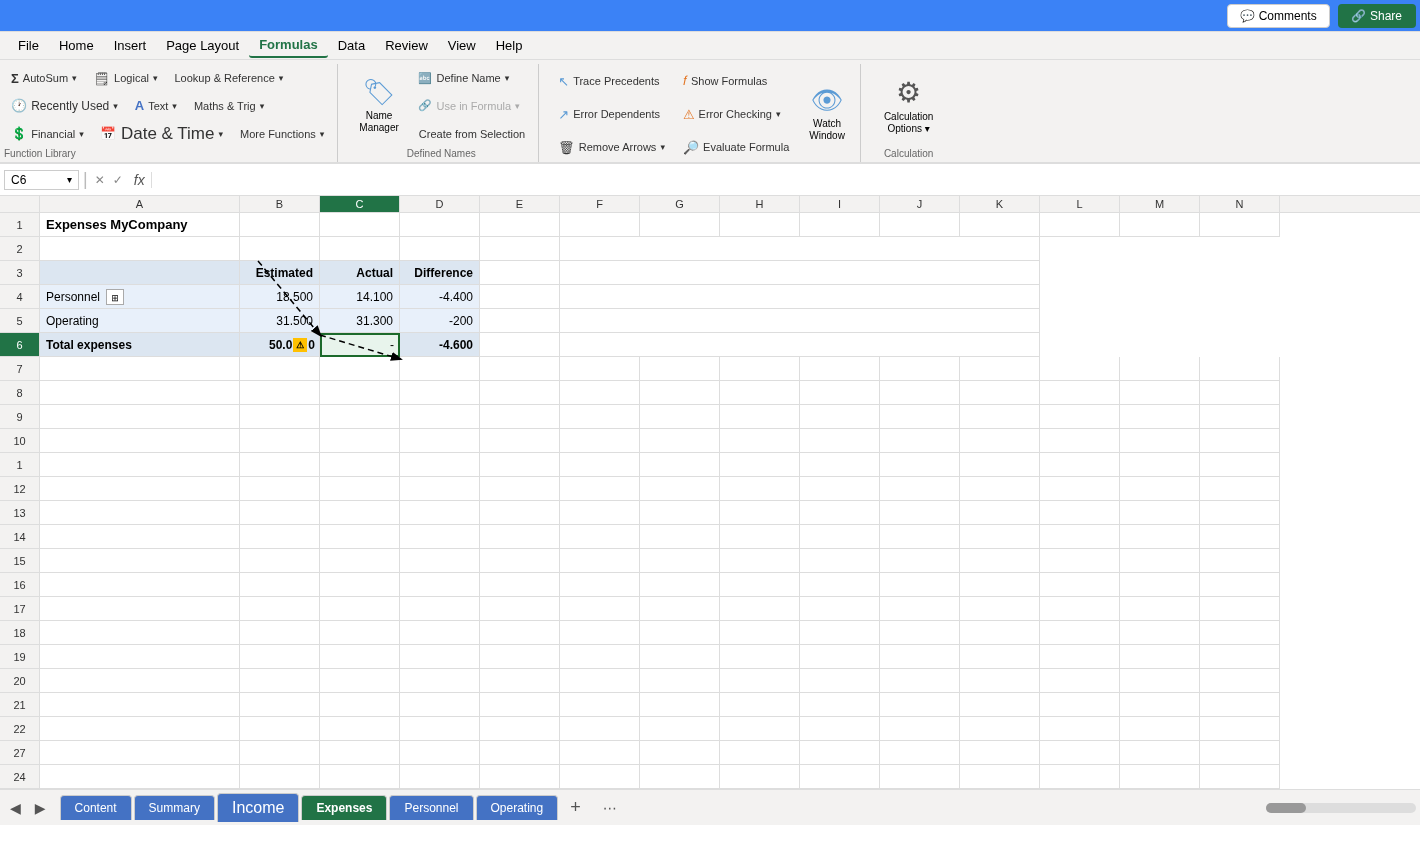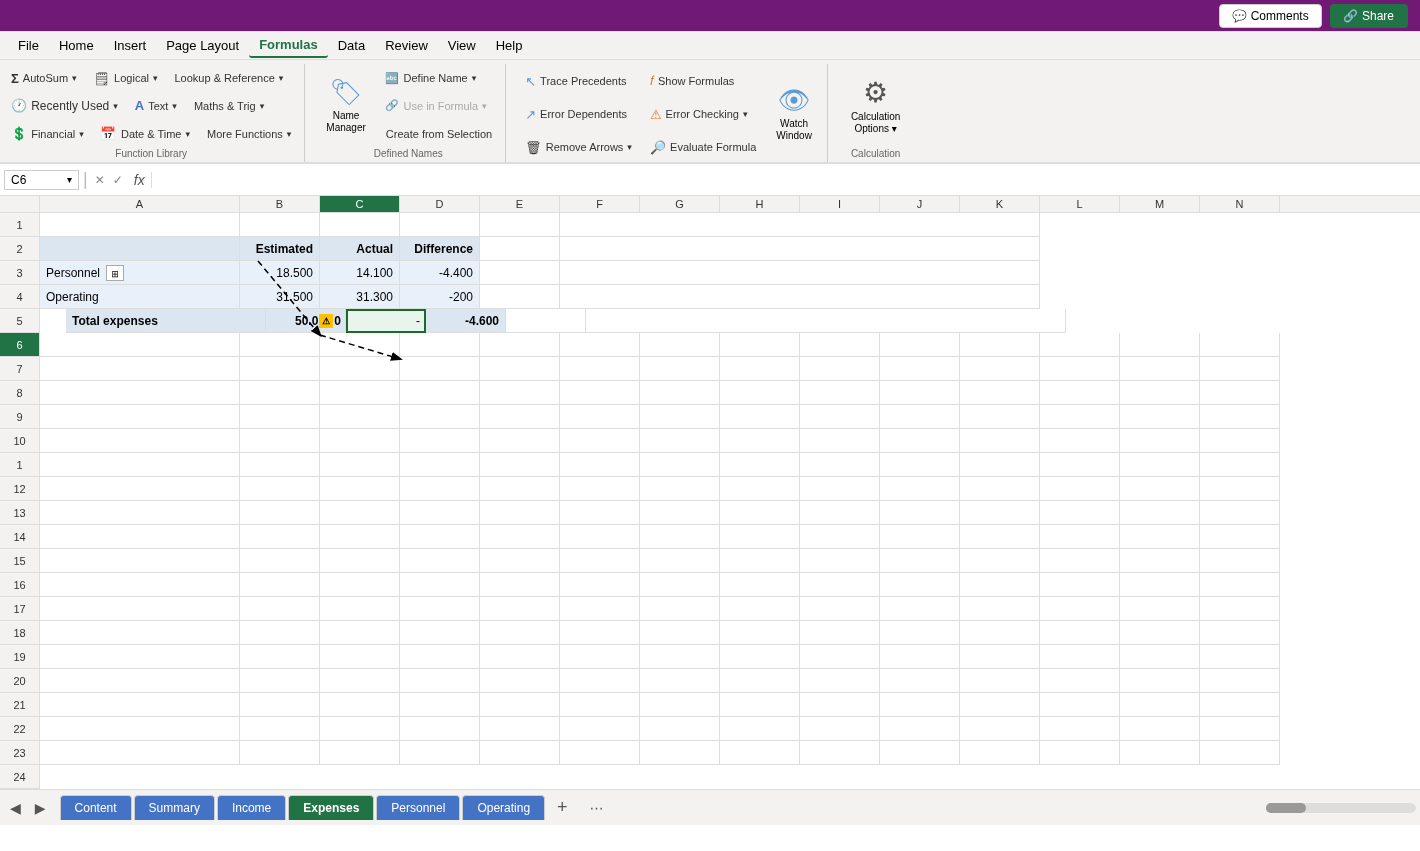--- a/index.html
+++ b/index.html
@@ -13,21 +13,21 @@
     .menu-item.active { font-weight: bold; color: #217346; border-bottom: 2px solid #217346; }
 
     
     .ribbon { background: #f3f2f1; border-bottom: 2px solid #ddd; display: flex; align-items: stretch; padding: 4px 6px 0; min-height: 100px; }
     .ribbon-btn-sm { display: flex; align-items: center; gap: 4px; padding: 2px 6px; cursor: pointer; border-radius: 3px; font-size: 11px; color: #333; border: 1px solid transparent; white-space: nowrap; height: 22px; }
     .trace-arrow-svg { position: absolute; top: 0; left: 0; pointer-events: none; z-index: 10; }
   </style>
 </head>
 <body>
 
-<div style="display:flex; justify-content:flex-end; align-items:center; padding:4px 12px; background:#701a75; border-bottom:1px solid #ddd; height:32px;">
+<div style="display:flex; justify-content:flex-end; align-items:center; padding:4px 4px; background:#3b82f6; border-bottom:1px solid #ddd; height:32px;">
   <div style="display:flex; gap:8px;">
     <button class="btn-comments">💬 Comments</button>
     <button class="btn-share">🔗 Share</button>
   </div>
 </div>
 
 <div class="menu-bar">
   <span class="menu-item">File</span>
   <span class="menu-item">Home</span>
   <span class="menu-item">Insert</span>
@@ -79,31 +79,31 @@
           </div>
         </div>
         <div style="display:flex; gap:3px;">
           <div class="ribbon-btn-sm">
             <span style="font-size:13px;">💲</span>
             <span style="font-size:11px;">Financial</span>
               <span style="font-size:9px;">▾</span>
           </div>
           <div class="ribbon-btn-sm">
             <span style="font-size:13px;">📅</span>
-            <span style="font-size:11px;">Date &amp; Time</span>
+            <span style="font-size:17px;">Date &amp; Time</span>
               <span style="font-size:9px;">▾</span>
           </div>
           <div class="ribbon-btn-sm">
             <span style="font-size:11px;">More Functions</span>
               <span style="font-size:9px;">▾</span>
           </div>
         </div>
       </div>
     </div>
-    <div style="font-size:10px; color:#666; text-align:center; margin-top:auto; padding-bottom:3px; padding-top:2px;">Function Library</div>
+    <div style="font-size:10px; color:#666; margin-top:auto; padding-bottom:3px; padding-top:2px;">Function Library</div>
   </div>
 
   <div style="display:flex; flex-direction:column; padding:0 6px; border-right:1px solid #ccc; margin-right:6px;">
     <div style="display:flex; align-items:stretch; flex:1; gap:4px;">
       <div style="display:flex;flex-direction:column;align-items:center;justify-content:center;padding:4px 8px;cursor:pointer;border-radius:3px;min-width:50px;border:1px solid transparent;">
         <span style="font-size:26px; color:#5b9bd5;">🏷</span>
         <span style="font-size:10px; text-align:center; margin-top:2px; line-height:1.2;">Name<br>Manager</span>
       </div>
       <div style="display:flex; gap:3px; flex-direction:column; justify-content:space-around; padding-top:2px;">
         <div class="ribbon-btn-sm">
@@ -224,28 +224,44 @@
       <div style="height:24px; min-height:24px; font-size:11px; color:#333; text-align:center; border-bottom:1px solid #ddd; border-right:1px solid #ddd; display:flex; align-items:center; justify-content:center;">13</div>
       <div style="height:24px; min-height:24px; font-size:11px; color:#333; text-align:center; border-bottom:1px solid #ddd; border-right:1px solid #ddd; display:flex; align-items:center; justify-content:center;">14</div>
       <div style="height:24px; min-height:24px; font-size:11px; color:#333; text-align:center; border-bottom:1px solid #ddd; border-right:1px solid #ddd; display:flex; align-items:center; justify-content:center;">15</div>
       <div style="height:24px; min-height:24px; font-size:11px; color:#333; text-align:center; border-bottom:1px solid #ddd; border-right:1px solid #ddd; display:flex; align-items:center; justify-content:center;">16</div>
       <div style="height:24px; min-height:24px; font-size:11px; color:#333; text-align:center; border-bottom:1px solid #ddd; border-right:1px solid #ddd; display:flex; align-items:center; justify-content:center;">17</div>
       <div style="height:24px; min-height:24px; font-size:11px; color:#333; text-align:center; border-bottom:1px solid #ddd; border-right:1px solid #ddd; display:flex; align-items:center; justify-content:center;">18</div>
       <div style="height:24px; min-height:24px; font-size:11px; color:#333; text-align:center; border-bottom:1px solid #ddd; border-right:1px solid #ddd; display:flex; align-items:center; justify-content:center;">19</div>
       <div style="height:24px; min-height:24px; font-size:11px; color:#333; text-align:center; border-bottom:1px solid #ddd; border-right:1px solid #ddd; display:flex; align-items:center; justify-content:center;">20</div>
       <div style="height:24px; min-height:24px; font-size:11px; color:#333; text-align:center; border-bottom:1px solid #ddd; border-right:1px solid #ddd; display:flex; align-items:center; justify-content:center;">21</div>
       <div style="height:24px; min-height:24px; font-size:11px; color:#333; text-align:center; border-bottom:1px solid #ddd; border-right:1px solid #ddd; display:flex; align-items:center; justify-content:center;">22</div>
-      <div style="height:24px; min-height:24px; font-size:11px; color:#333; text-align:center; border-bottom:1px solid #ddd; border-right:1px solid #ddd; display:flex; align-items:center; justify-content:center;">23</div>
+      <div style="height:24px; min-height:24px; font-size:11px; color:#333; text-align:center; border-bottom:1px solid #ddd; border-right:1px solid #ddd; display:flex; align-items:center; justify-content:center;">27</div>
       <div style="height:24px; min-height:24px; font-size:11px; color:#333; text-align:center; border-bottom:1px solid #ddd; border-right:1px solid #ddd; display:flex; align-items:center; justify-content:center;">24</div>
     </div>
 
     <div style="position:relative; flex:1;">
 
       <div>
 
+        <div style="display:flex;">
+          <div style="width:200px; min-width:200px; height:24px; border-right:1px solid #ddd; border-bottom:1px solid #ddd; font-size:13px; font-weight:bold; padding:2px 6px; display:flex; align-items:center;">Expenses MyCompany</div>
+          <div style="width:80px; min-width:80px; height:24px; border-right:1px solid #ddd; border-bottom:1px solid #ddd; padding:2px 4px;"></div>
+          <div style="width:80px; min-width:80px; height:24px; border-right:1px solid #ddd; border-bottom:1px solid #ddd; padding:2px 4px;"></div>
+          <div style="width:80px; min-width:80px; height:24px; border-right:1px solid #ddd; border-bottom:1px solid #ddd; padding:2px 4px;"></div>
+          <div style="width:80px; min-width:80px; height:24px; border-right:1px solid #ddd; border-bottom:1px solid #ddd; padding:2px 4px;"></div>
+          <div style="width:80px; min-width:80px; height:24px; border-right:1px solid #ddd; border-bottom:1px solid #ddd;"></div>
+          <div style="width:80px; min-width:80px; height:24px; border-right:1px solid #ddd; border-bottom:1px solid #ddd;"></div>
+          <div style="width:80px; min-width:80px; height:24px; border-right:1px solid #ddd; border-bottom:1px solid #ddd;"></div>
+          <div style="width:80px; min-width:80px; height:24px; border-right:1px solid #ddd; border-bottom:1px solid #ddd;"></div>
+          <div style="width:80px; min-width:80px; height:24px; border-right:1px solid #ddd; border-bottom:1px solid #ddd;"></div>
+          <div style="width:80px; min-width:80px; height:24px; border-right:1px solid #ddd; border-bottom:1px solid #ddd;"></div>
+          <div style="width:80px; min-width:80px; height:24px; border-right:1px solid #ddd; border-bottom:1px solid #ddd;"></div>
+          <div style="width:80px; min-width:80px; height:24px; border-right:1px solid #ddd; border-bottom:1px solid #ddd;"></div>
+          <div style="width:80px; min-width:80px; height:24px; border-right:1px solid #ddd; border-bottom:1px solid #ddd;"></div>
+        </div>
 
         <div style="display:flex;">
           <div style="width:200px; min-width:200px; height:24px; border-right:1px solid #ddd; border-bottom:1px solid #ddd;"></div>
           <div style="width:80px; min-width:80px; height:24px; border-right:1px solid #ddd; border-bottom:1px solid #ddd;"></div>
           <div style="width:80px; min-width:80px; height:24px; border-right:1px solid #ddd; border-bottom:1px solid #ddd;"></div>
           <div style="width:80px; min-width:80px; height:24px; border-right:1px solid #ddd; border-bottom:1px solid #ddd;"></div>
           <div style="width:80px; min-width:80px; height:24px; border-right:1px solid #ddd; border-bottom:1px solid #ddd;"></div>
           <div style="width:480px; height:24px; border-right:1px solid #ddd; border-bottom:1px solid #ddd;"></div>
         </div>
 
@@ -271,21 +287,21 @@
 
         <div style="display:flex;">
           <div style="width:200px; min-width:200px; height:24px; border-right:1px solid #ddd; border-bottom:1px solid #ddd; background:#e8f0fa; font-size:12px; padding:2px 6px; display:flex; align-items:center;">Operating</div>
           <div style="width:80px; min-width:80px; height:24px; border-right:1px solid #ddd; border-bottom:1px solid #ddd; background:#e8f0fa; font-size:12px; padding:2px 6px; display:flex; align-items:center; justify-content:flex-end;">31.500</div>
           <div style="width:80px; min-width:80px; height:24px; border-right:1px solid #ddd; border-bottom:1px solid #ddd; background:#e8f0fa; font-size:12px; padding:2px 6px; display:flex; align-items:center; justify-content:flex-end;">31.300</div>
           <div style="width:80px; min-width:80px; height:24px; border-right:1px solid #ddd; border-bottom:1px solid #ddd; background:#e8f0fa; font-size:12px; padding:2px 6px; display:flex; align-items:center; justify-content:flex-end;">-200</div>
           <div style="width:80px; min-width:80px; height:24px; border-right:1px solid #ddd; border-bottom:1px solid #ddd;"></div>
           <div style="width:480px; height:24px; border-right:1px solid #ddd; border-bottom:1px solid #ddd;"></div>
         </div>
 
-        <div style="display:flex;padding-left:26px;">
+        <div style="display:flex;">
           <div style="width:200px; min-width:200px; height:24px; border-right:1px solid #ddd; border-bottom:1px solid #ddd; background:#dce6f1; font-size:12px; font-weight:bold; padding:2px 6px; display:flex; align-items:center;">Total expenses</div>
           <div style="width:80px; min-width:80px; height:24px; border-right:1px solid #ddd; border-bottom:1px solid #ddd; background:#dce6f1; font-size:12px; font-weight:bold; padding:2px 4px; display:flex; align-items:center; justify-content:flex-end;">
             <span>50.0</span>
             <span style="display:inline-block; background:#ffc000; width:14px; height:14px; font-size:9px; text-align:center; line-height:14px; margin:0 1px;">⚠</span>
             <span>0</span>
           </div>
           <div style="width:80px; min-width:80px; height:24px; border-right:2px solid #217346; border-bottom:2px solid #217346; border-top:2px solid #217346; border-left:2px solid #217346; background:#e8f4ec; font-size:12px; padding:2px 4px; display:flex; align-items:center; justify-content:flex-end; position:relative; outline:2px solid #1c6a2b; outline-offset:-2px;">
             -
           </div>
           <div style="width:80px; min-width:80px; height:24px; border-right:1px solid #ddd; border-bottom:1px solid #ddd; background:#dce6f1; font-size:12px; font-weight:bold; padding:2px 6px; display:flex; align-items:center; justify-content:flex-end;">-4.600</div>
@@ -601,21 +617,21 @@
   </div>
 </div>
 
 <div style="display:flex; align-items:center; background:#f3f2f1; border-top:1px solid #ddd; height:36px; padding:0 4px; gap:2px;">
   <div style="display:flex; align-items:center; gap:2px; margin-right:6px;">
     <span style="cursor:pointer; padding:4px 6px; color:#555; font-size:14px;">◀</span>
     <span style="cursor:pointer; padding:4px 6px; color:#555; font-size:14px;">▶</span>
   </div>
   <div style="padding:5px 14px; border-radius:4px 4px 0 0; cursor:pointer; font-size:12px; border:1px solid #ccc; border-bottom:none; background:#4472c4; color:#fff;">Content</div>
   <div style="padding:5px 14px; border-radius:4px 4px 0 0; cursor:pointer; font-size:12px; border:1px solid #ccc; border-bottom:none; background:#4472c4; color:#fff;">Summary</div>
-  <div style="padding:5px 14px; border-radius:4px 4px 0 0; cursor:pointer; font-size:12px; border:1px solid #ccc; border-bottom:none; background:#4472c4; color:#fff;">Income</div>
+  <div style="padding:5px 14px; border-radius:4px 4px 0 0; cursor:pointer; font-size:16px; border:1px solid #ccc; border-bottom:none; background:#4472c4; color:#fff;">Income</div>
   <div style="padding:5px 14px; border-radius:4px 4px 0 0; cursor:pointer; font-size:12px; border:1px solid #ccc; border-bottom:none; background:#217346; color:#fff; font-weight:bold;">Expenses</div>
   <div style="padding:5px 14px; border-radius:4px 4px 0 0; cursor:pointer; font-size:12px; border:1px solid #ccc; border-bottom:none; background:#4472c4; color:#fff;">Personnel</div>
   <div style="padding:5px 14px; border-radius:4px 4px 0 0; cursor:pointer; font-size:12px; border:1px solid #ccc; border-bottom:none; background:#4472c4; color:#fff;">Operating</div>
   <div style="cursor:pointer; padding:4px 10px; font-size:18px; color:#555;">+</div>
   <div style="cursor:pointer; padding:4px 8px; font-size:14px; color:#555; margin-left:2px;">⋯</div>
 
   <div style="margin-left:auto; display:flex; align-items:center; gap:4px;">
     <div style="width:150px; height:10px; background:#ddd; border-radius:5px; position:relative;">
       <div style="height:10px; width:40px; background:#999; border-radius:5px; position:absolute; left:0;"></div>
     </div>

